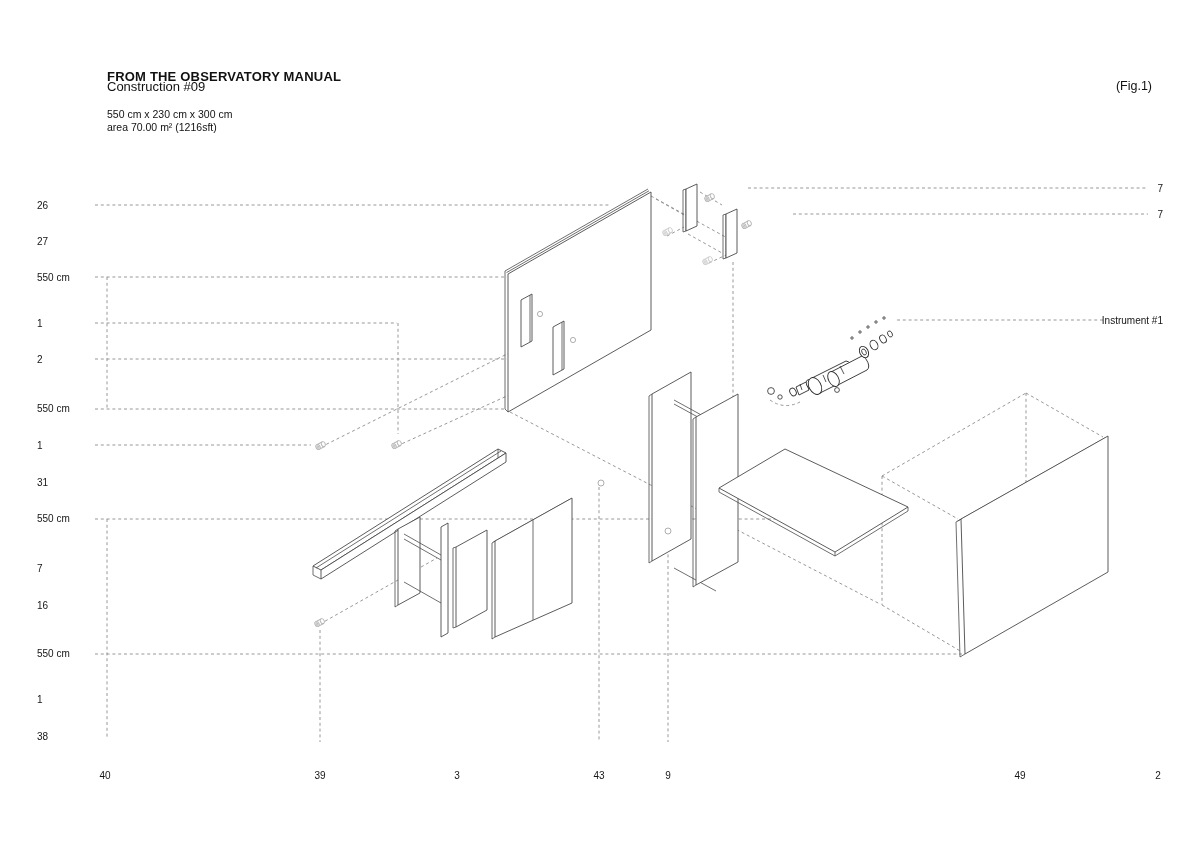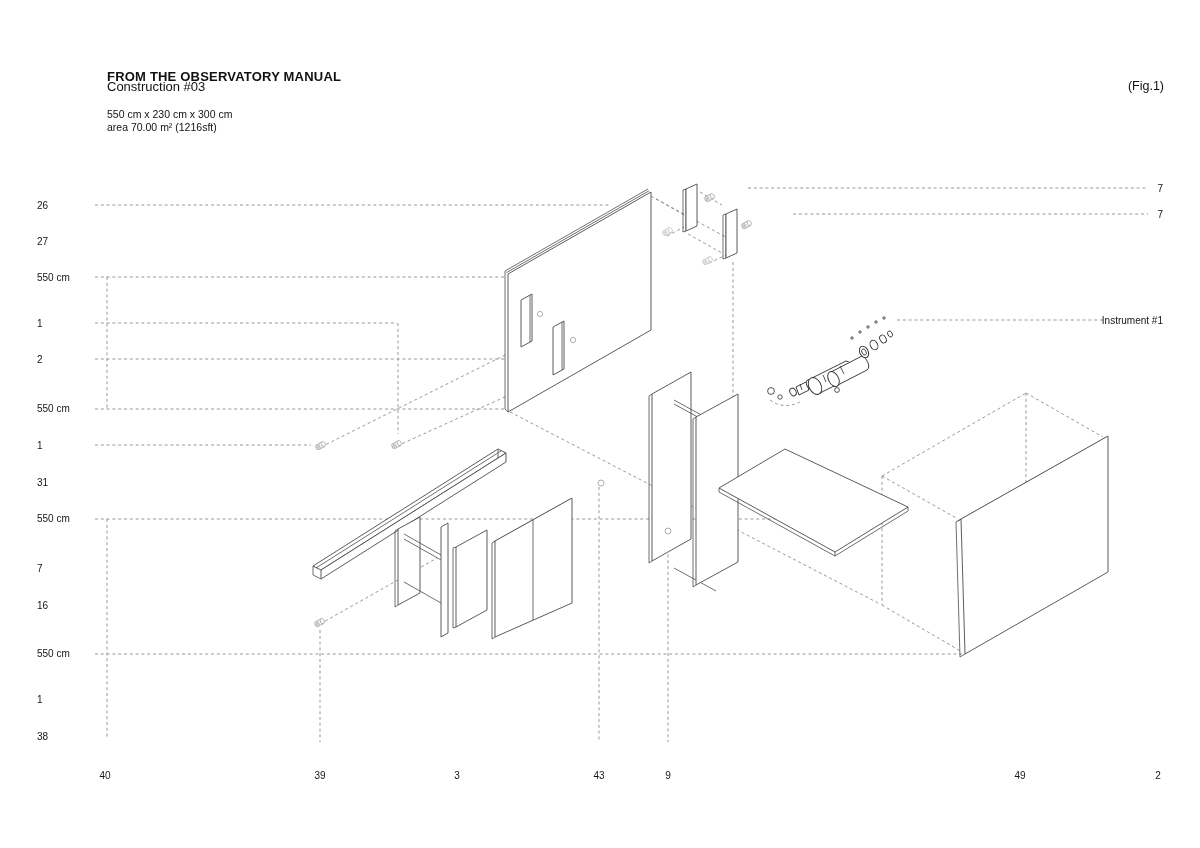--- a/index.html
+++ b/index.html
@@ -3,38 +3,38 @@
 <meta charset="utf-8">
 <style>
   html,body{margin:0;padding:0;background:#ffffff;}
   #page{position:relative;width:1200px;height:848px;background:#ffffff;overflow:hidden;
         font-family:"Liberation Sans", sans-serif;color:#111;}
   .hdr{position:absolute;left:107px;white-space:pre;}
   #title{top:69px;font-size:13px;font-weight:bold;letter-spacing:.2px;text-align:center;}
   #subtitle{top:79px;font-size:13px;font-weight:normal;}
   #dims{top:108px;font-size:10.5px;}
   #area{top:121px;font-size:10.5px;}
-  #fig{position:absolute;right:36px;top:79px;font-size:12.5px;}
+  #fig{position:absolute;right:48px;top:79px;font-size:12.5px;}
   svg{position:absolute;left:0;top:0;}
   text{font-family:"Liberation Sans", sans-serif;font-size:10px;fill:#151515;}
   .solid{fill:#ffffff;stroke:#4a4a4a;stroke-width:.9;stroke-linejoin:round;}
   .edge{fill:none;stroke:#4a4a4a;stroke-width:.8;stroke-linejoin:round;}
   .dash{fill:none;stroke:#8c8c8c;stroke-width:.9;stroke-dasharray:3 2.8;}
   .scrw{stroke:#b3b3b3;fill:#fdfdfd;stroke-width:.9;}
   .scrwf{stroke:#cccccc;fill:#fdfdfd;stroke-width:.9;}
   .circ{fill:none;stroke:#9a9a9a;stroke-width:.8;}
   .inst{fill:#ffffff;stroke:#2a2a2a;stroke-width:.9;stroke-linejoin:round;}
   .instl{fill:none;stroke:#2a2a2a;stroke-width:.8;}
 </style>
 </head>
 <body>
 
 <div id="page">
   <div class="hdr" id="title">FROM THE OBSERVATORY MANUAL</div>
-  <div class="hdr" id="subtitle">Construction #03</div>
+  <div class="hdr" id="subtitle">Construction #09</div>
   <div class="hdr" id="dims">550 cm x 230 cm x 300 cm</div>
   <div class="hdr" id="area">area 70.00 m² (1216sft)</div>
   <div id="fig">(Fig.1)</div>
 
   <svg width="1200" height="848" viewBox="0 0 1200 848">
     <defs>
       <g id="screwsym">
         <g transform="rotate(-28)">
           <rect x="0" y="-2.6" width="6" height="5.2"></rect>
           <ellipse cx="6" cy="0" rx="1.9" ry="2.6"></ellipse>

